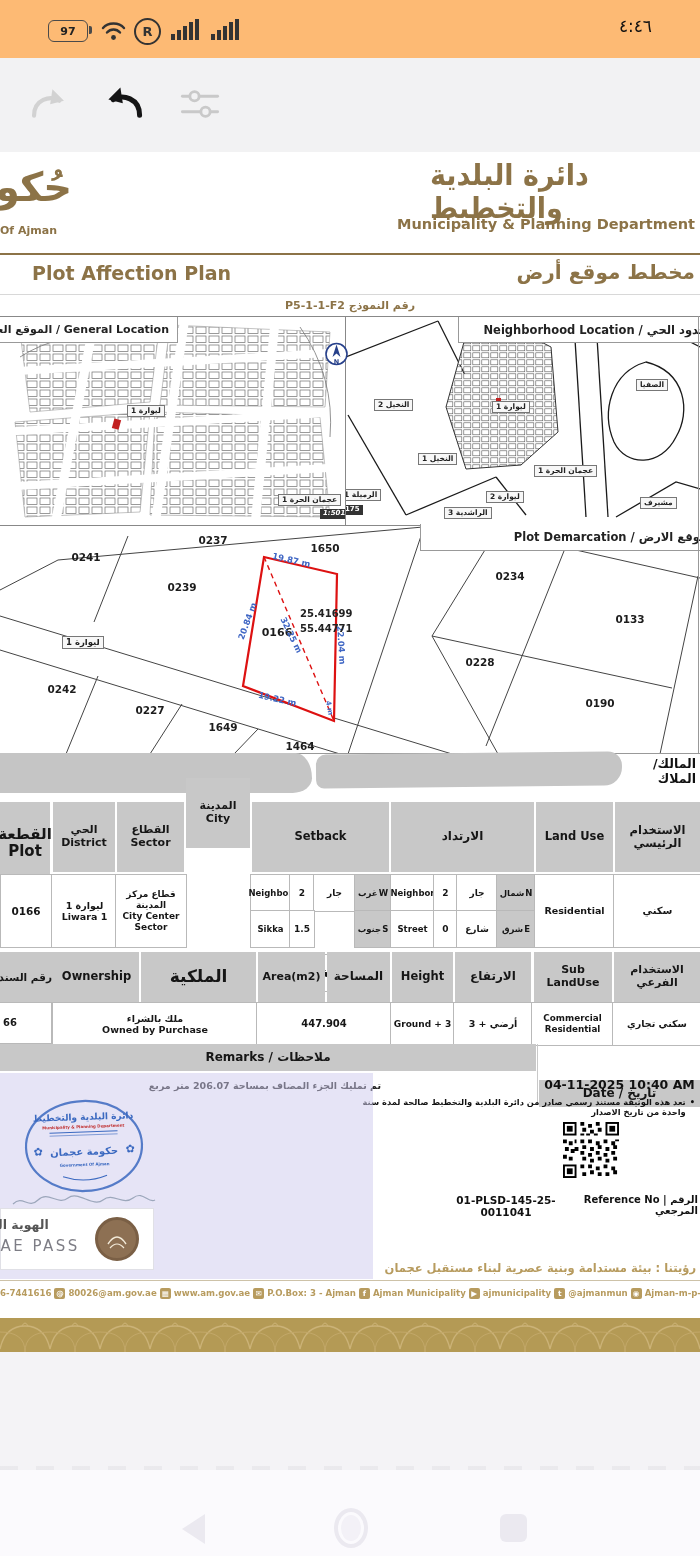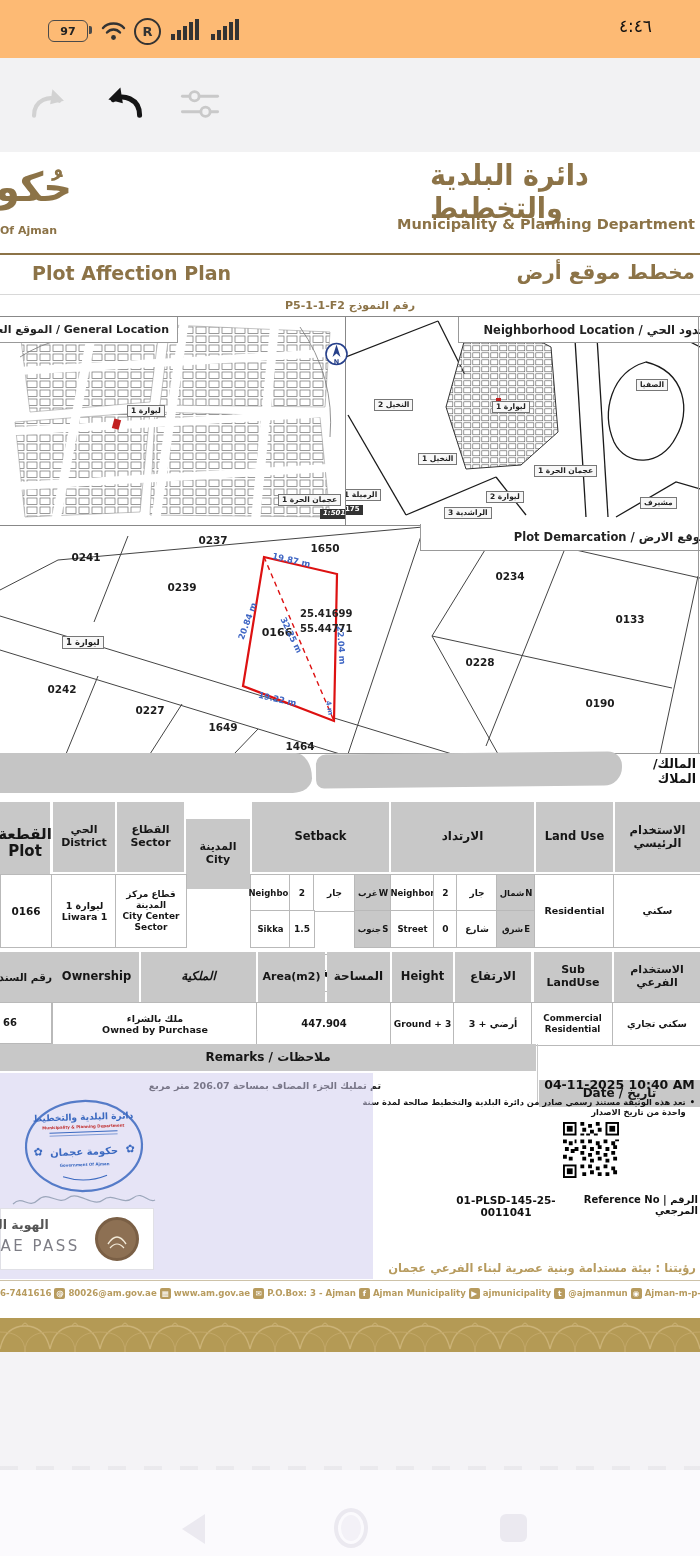--- a/index.html
+++ b/index.html
@@ -233,21 +233,21 @@
       <span>Plot</span>
     </div>
     <div class="hcell" style="left:53px;top:650px;width:62px;height:70px;font-size:11px;">
       <span>الحي</span>
       <span>District</span>
     </div>
     <div class="hcell" style="left:117px;top:650px;width:67px;height:70px;font-size:11px;">
       <span>القطاع</span>
       <span>Sector</span>
     </div>
-    <div class="hcell" style="left:186px;top:667px;width:64px;height:70px;font-size:11px;">
+    <div class="hcell" style="left:186px;top:626px;width:64px;height:70px;font-size:11px;">
       <span>المدينة</span>
       <span>City</span>
     </div>
     <div class="hcell" style="left:252px;top:650px;width:137px;height:70px;font-size:11.5px;">
       <span>Setback</span>
     </div>
     <div class="hcell" style="left:391px;top:650px;width:143px;height:70px;font-size:12px;">
       <span>الارتداد</span>
     </div>
     <div class="hcell" style="left:536px;top:650px;width:77px;height:70px;font-size:11.5px;">
@@ -331,21 +331,21 @@
     <div class="dcell" style="left:613px;top:722px;width:87px;height:72px;font-size:10px;">
       <span dir="rtl">سكني</span>
     </div>
 
     <div class="hcell" dir="rtl" style="left:-40px;top:800px;width:92px;height:50px;font-size:10.5px;align-items:flex-start;padding-right:4px;">
       <span>رقم السند</span>
     </div>
     <div class="hcell" style="left:54px;top:800px;width:85px;height:50px;font-size:11.5px;">
       <span>Ownership</span>
     </div>
-    <div class="hcell" style="left:141px;top:800px;width:115px;height:50px;font-size:12px;font-style:italic;">
+    <div class="hcell" style="left:141px;top:800px;width:115px;height:50px;font-size:17px;">
       <span dir="rtl">الملكية</span>
     </div>
     <div class="hcell" style="left:258px;top:800px;width:67px;height:50px;font-size:11px;">
       <span>Area(m2)</span>
     </div>
     <div class="hcell" style="left:327px;top:800px;width:63px;height:50px;font-size:12px;">
       <span dir="rtl">المساحة</span>
     </div>
     <div class="hcell" style="left:392px;top:800px;width:61px;height:50px;font-size:11.5px;">
       <span>Height</span>
@@ -448,21 +448,21 @@
         M9 9h2v2h-2z M13 9h2v2h-2z M17 10h2v2h-2z M21 9h2v2h-2z M25 10h2v2h-2z M27 9h2v1h-2z
         M10 12h2v2h-2z M14 13h2v2h-2z M18 12h2v2h-2z M22 13h2v2h-2z M26 12h2v2h-2z
         M9 15h2v2h-2z M13 16h2v2h-2z M17 15h2v2h-2z M21 16h2v2h-2z M25 15h2v2h-2z
         M10 18h2v2h-2z M14 19h2v2h-2z M18 18h2v2h-2z M22 19h2v2h-2z M26 18h2v2h-2z
         M9 22h2v2h-2z M13 22h2v2h-2z M17 23h2v2h-2z M21 22h2v2h-2z M25 23h2v2h-2z
         M10 26h2v2h-2z M14 25h2v2h-2z M18 26h2v2h-2z M22 26h2v2h-2z M26 25h2v2h-2z"></path>
     </svg>
     <div class="a" style="left:440px;top:1042px;width:132px;text-align:center;font-size:10.5px;font-weight:bold;color:#111;">01-PLSD-145-25-0011041</div>
     <div class="a" dir="ltr" style="left:572px;top:1042px;width:126px;text-align:right;font-size:10px;font-weight:bold;color:#111;">Reference No | الرقم المرجعي</div>
 
-    <div class="a fgold" dir="rtl" style="left:370px;top:1109px;width:326px;font-size:11.5px;font-weight:bold;">رؤيتنا : بيئة مستدامة وبنية عصرية لبناء الفرعي عجمان</div>
+    <div class="a fgold" dir="rtl" style="left:370px;top:1109px;width:326px;font-size:11.5px;font-weight:bold;">رؤيتنا : بيئة مستدامة وبنية عصرية لبناء مستقبل عجمان</div>
     <div class="a" style="left:0;top:1128px;width:700px;height:1px;background:#cdc2a8;"></div>
 
     <div class="a fgold" style="left:-6px;top:1133px;width:712px;height:16px;display:flex;align-items:center;gap:3px;font-size:8.6px;">
       <span class="citem">06-7441616</span>
       <span class="cicon">@</span>
       <span class="citem">80026@am.gov.ae</span>
       <span class="cicon">▦</span>
       <span class="citem">www.am.gov.ae</span>
       <span class="cicon">✉</span>
       <span class="citem">P.O.Box: 3 - Ajman</span>

